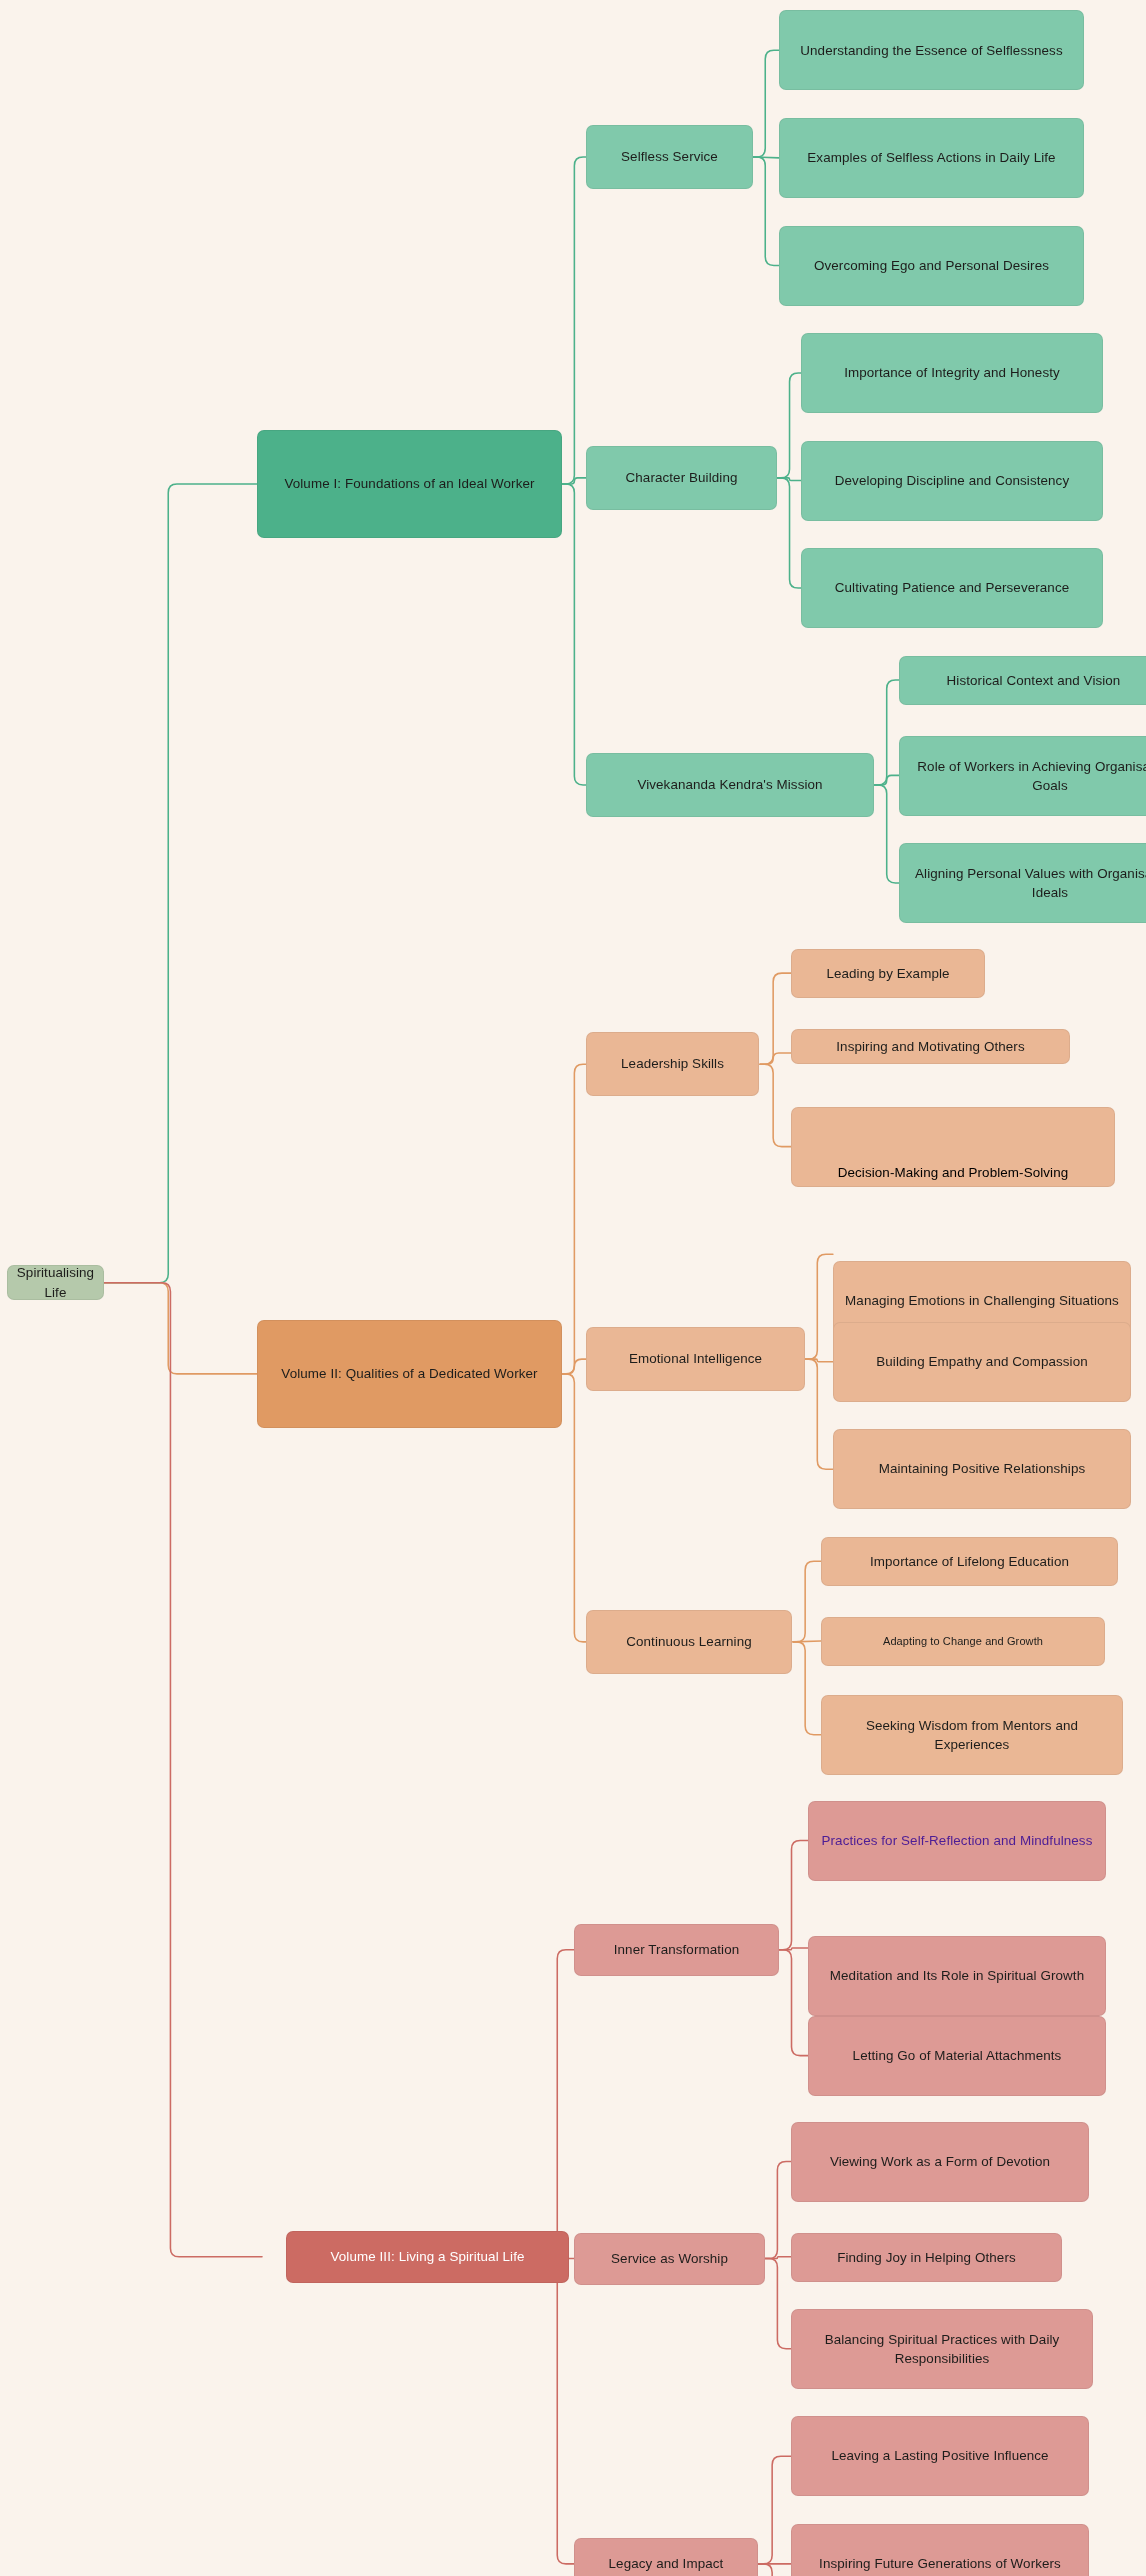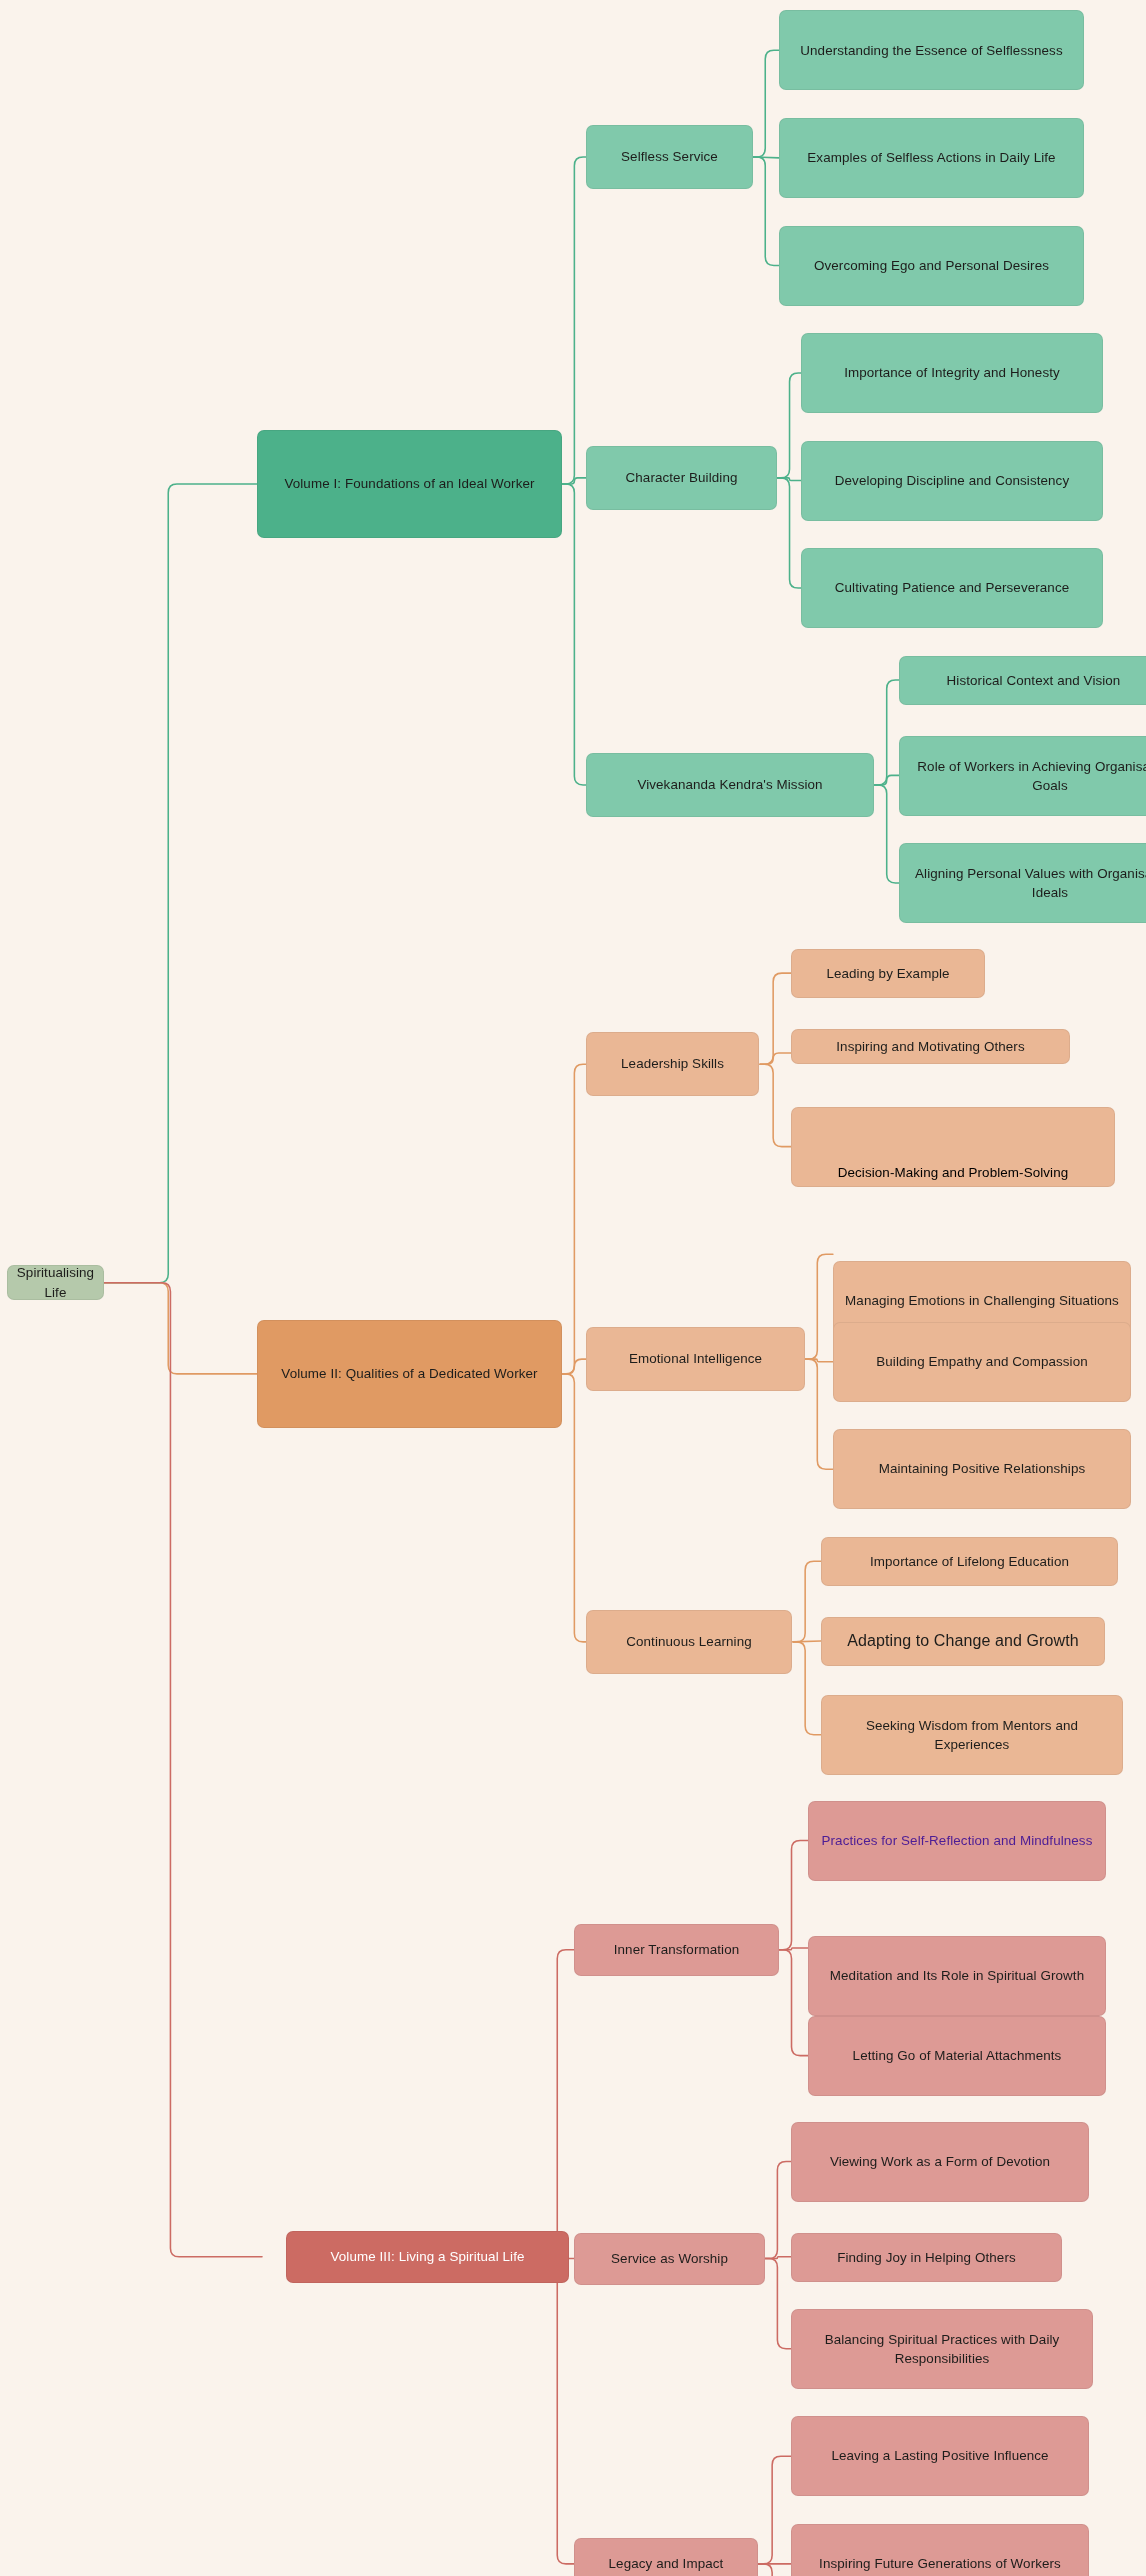--- a/index.html
+++ b/index.html
@@ -158,21 +158,21 @@
       </div>
       <div class="node" style="left: 833px; top: 1429px; width: 298px; height: 80px; background: rgb(234, 183, 149); color: rgb(29, 29, 27); font-size: 13.4px;">
         <span>Maintaining Positive Relationships</span>
       </div>
       <div class="node" style="left: 586px; top: 1610px; width: 206px; height: 64px; background: rgb(234, 183, 149); color: rgb(29, 29, 27); font-size: 13.4px;">
         <span>Continuous Learning</span>
       </div>
       <div class="node" style="left: 821px; top: 1537px; width: 297px; height: 49px; background: rgb(234, 183, 149); color: rgb(29, 29, 27); font-size: 13.4px;">
         <span>Importance of Lifelong Education</span>
       </div>
-      <div class="node" style="left: 821px; top: 1617px; width: 284px; height: 49px; background: rgb(234, 183, 149); color: rgb(29, 29, 27); font-size: 16px;">
+      <div class="node" style="left: 821px; top: 1617px; width: 284px; height: 49px; background: rgb(234, 183, 149); color: rgb(29, 29, 27); font-size: 11px;">
         <span>Adapting to Change and Growth</span>
       </div>
       <div class="node" style="left: 821px; top: 1695px; width: 302px; height: 80px; background: rgb(234, 183, 149); color: rgb(29, 29, 27); font-size: 13.4px;">
         <span>Seeking Wisdom from Mentors and Experiences</span>
       </div>
       <div class="node" style="left: 262px; top: 2231px; width: 283px; height: 52px; background: rgb(204, 107, 99); color: rgb(255, 255, 255); font-size: 13.4px; margin-left: 24px;">
         <span>Volume III: Living a Spiritual Life</span>
       </div>
       <div class="node" style="left: 574px; top: 1924px; width: 205px; height: 52px; background: rgb(221, 154, 149); color: rgb(29, 29, 27); font-size: 13.4px;">
         <span>Inner Transformation</span>

